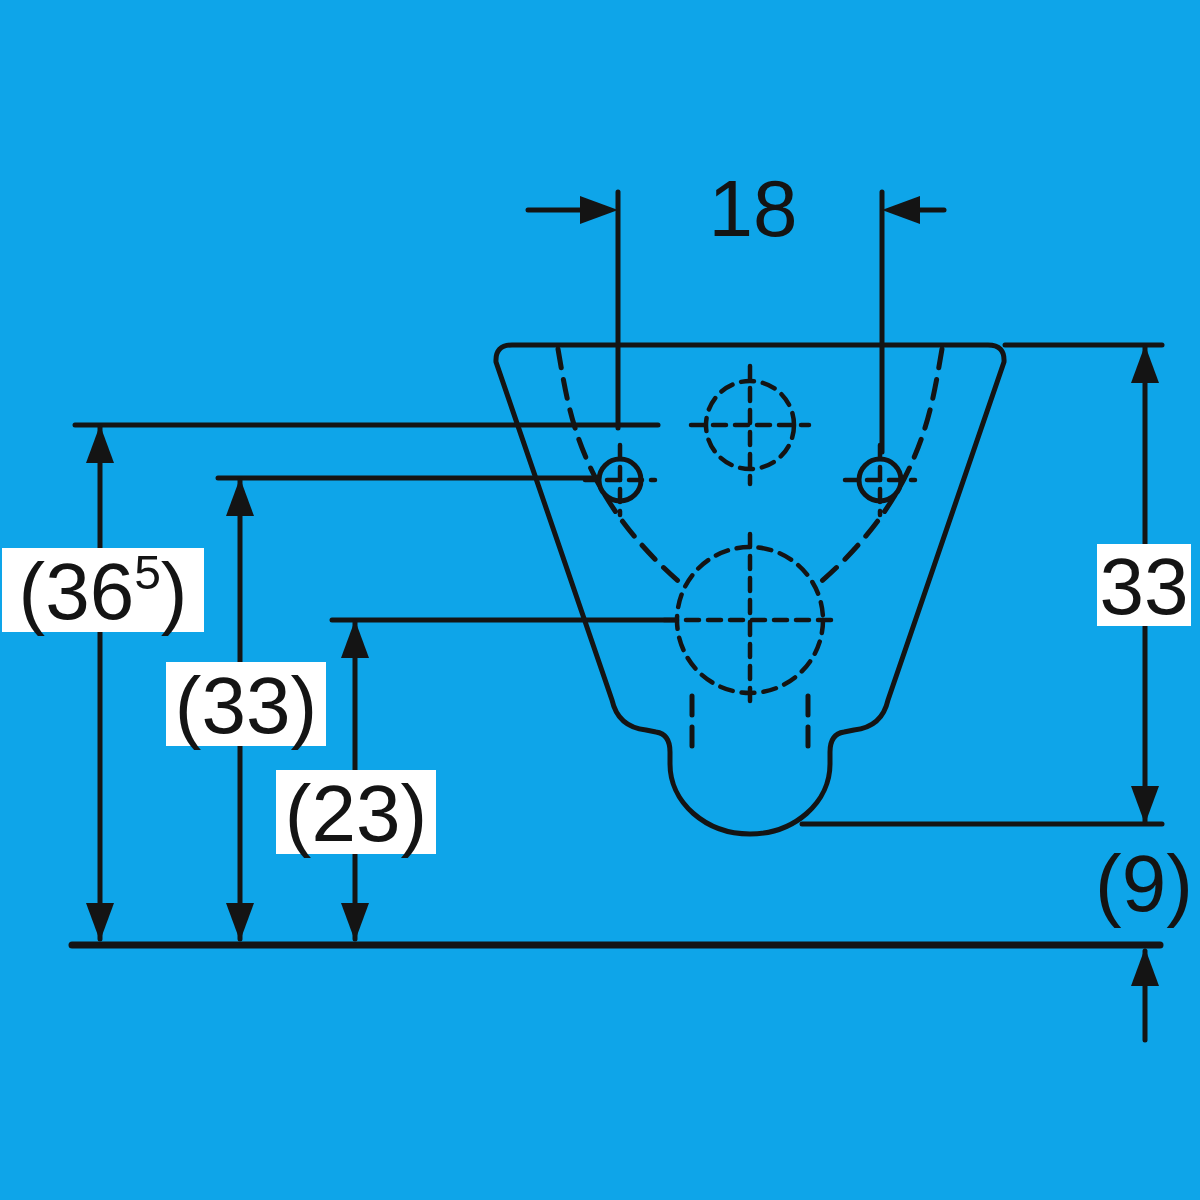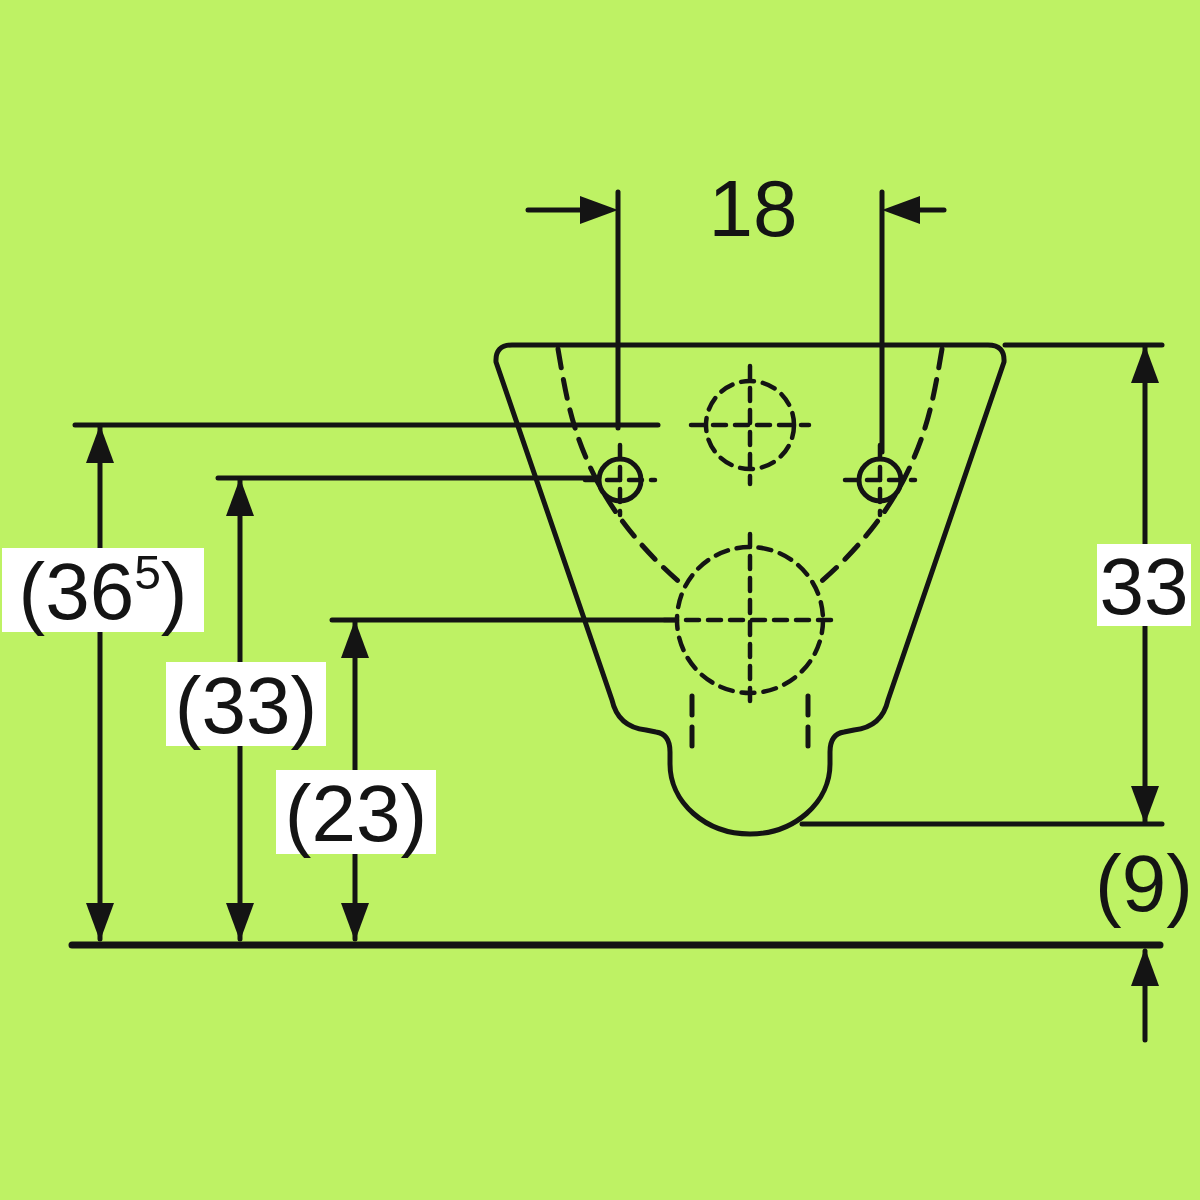--- a/index.html
+++ b/index.html
@@ -1,16 +1,16 @@
 <!DOCTYPE html>
 <html><head>
 <meta charset="utf-8">
 <style>
   html,body{margin:0;padding:0;background:#ffffff;}
-  .stage{position:relative;width:1200px;height:1200px;background:#bef264;font-family:"Liberation Sans",sans-serif;overflow:hidden;}
+  .stage{position:relative;width:1200px;height:1200px;background:#0ea5e9;font-family:"Liberation Sans",sans-serif;overflow:hidden;}
   svg{display:block;width:100%;height:100%;}
   .ln{stroke:#141414;stroke-width:5;fill:none;stroke-linecap:round;stroke-linejoin:round;}
   .thick{stroke-width:7;}
   .dash{stroke-dasharray:19 12;}
   .cdash{stroke-dasharray:13 9;stroke-width:4.5;}
   .arr{fill:#141414;stroke:none;}
   .mask{fill:#ffffff;stroke:none;}
   text{font-family:"Liberation Sans",sans-serif;font-size:80px;fill:#141414;text-anchor:middle;}
   .sup{font-size:48px;}
 </style>

